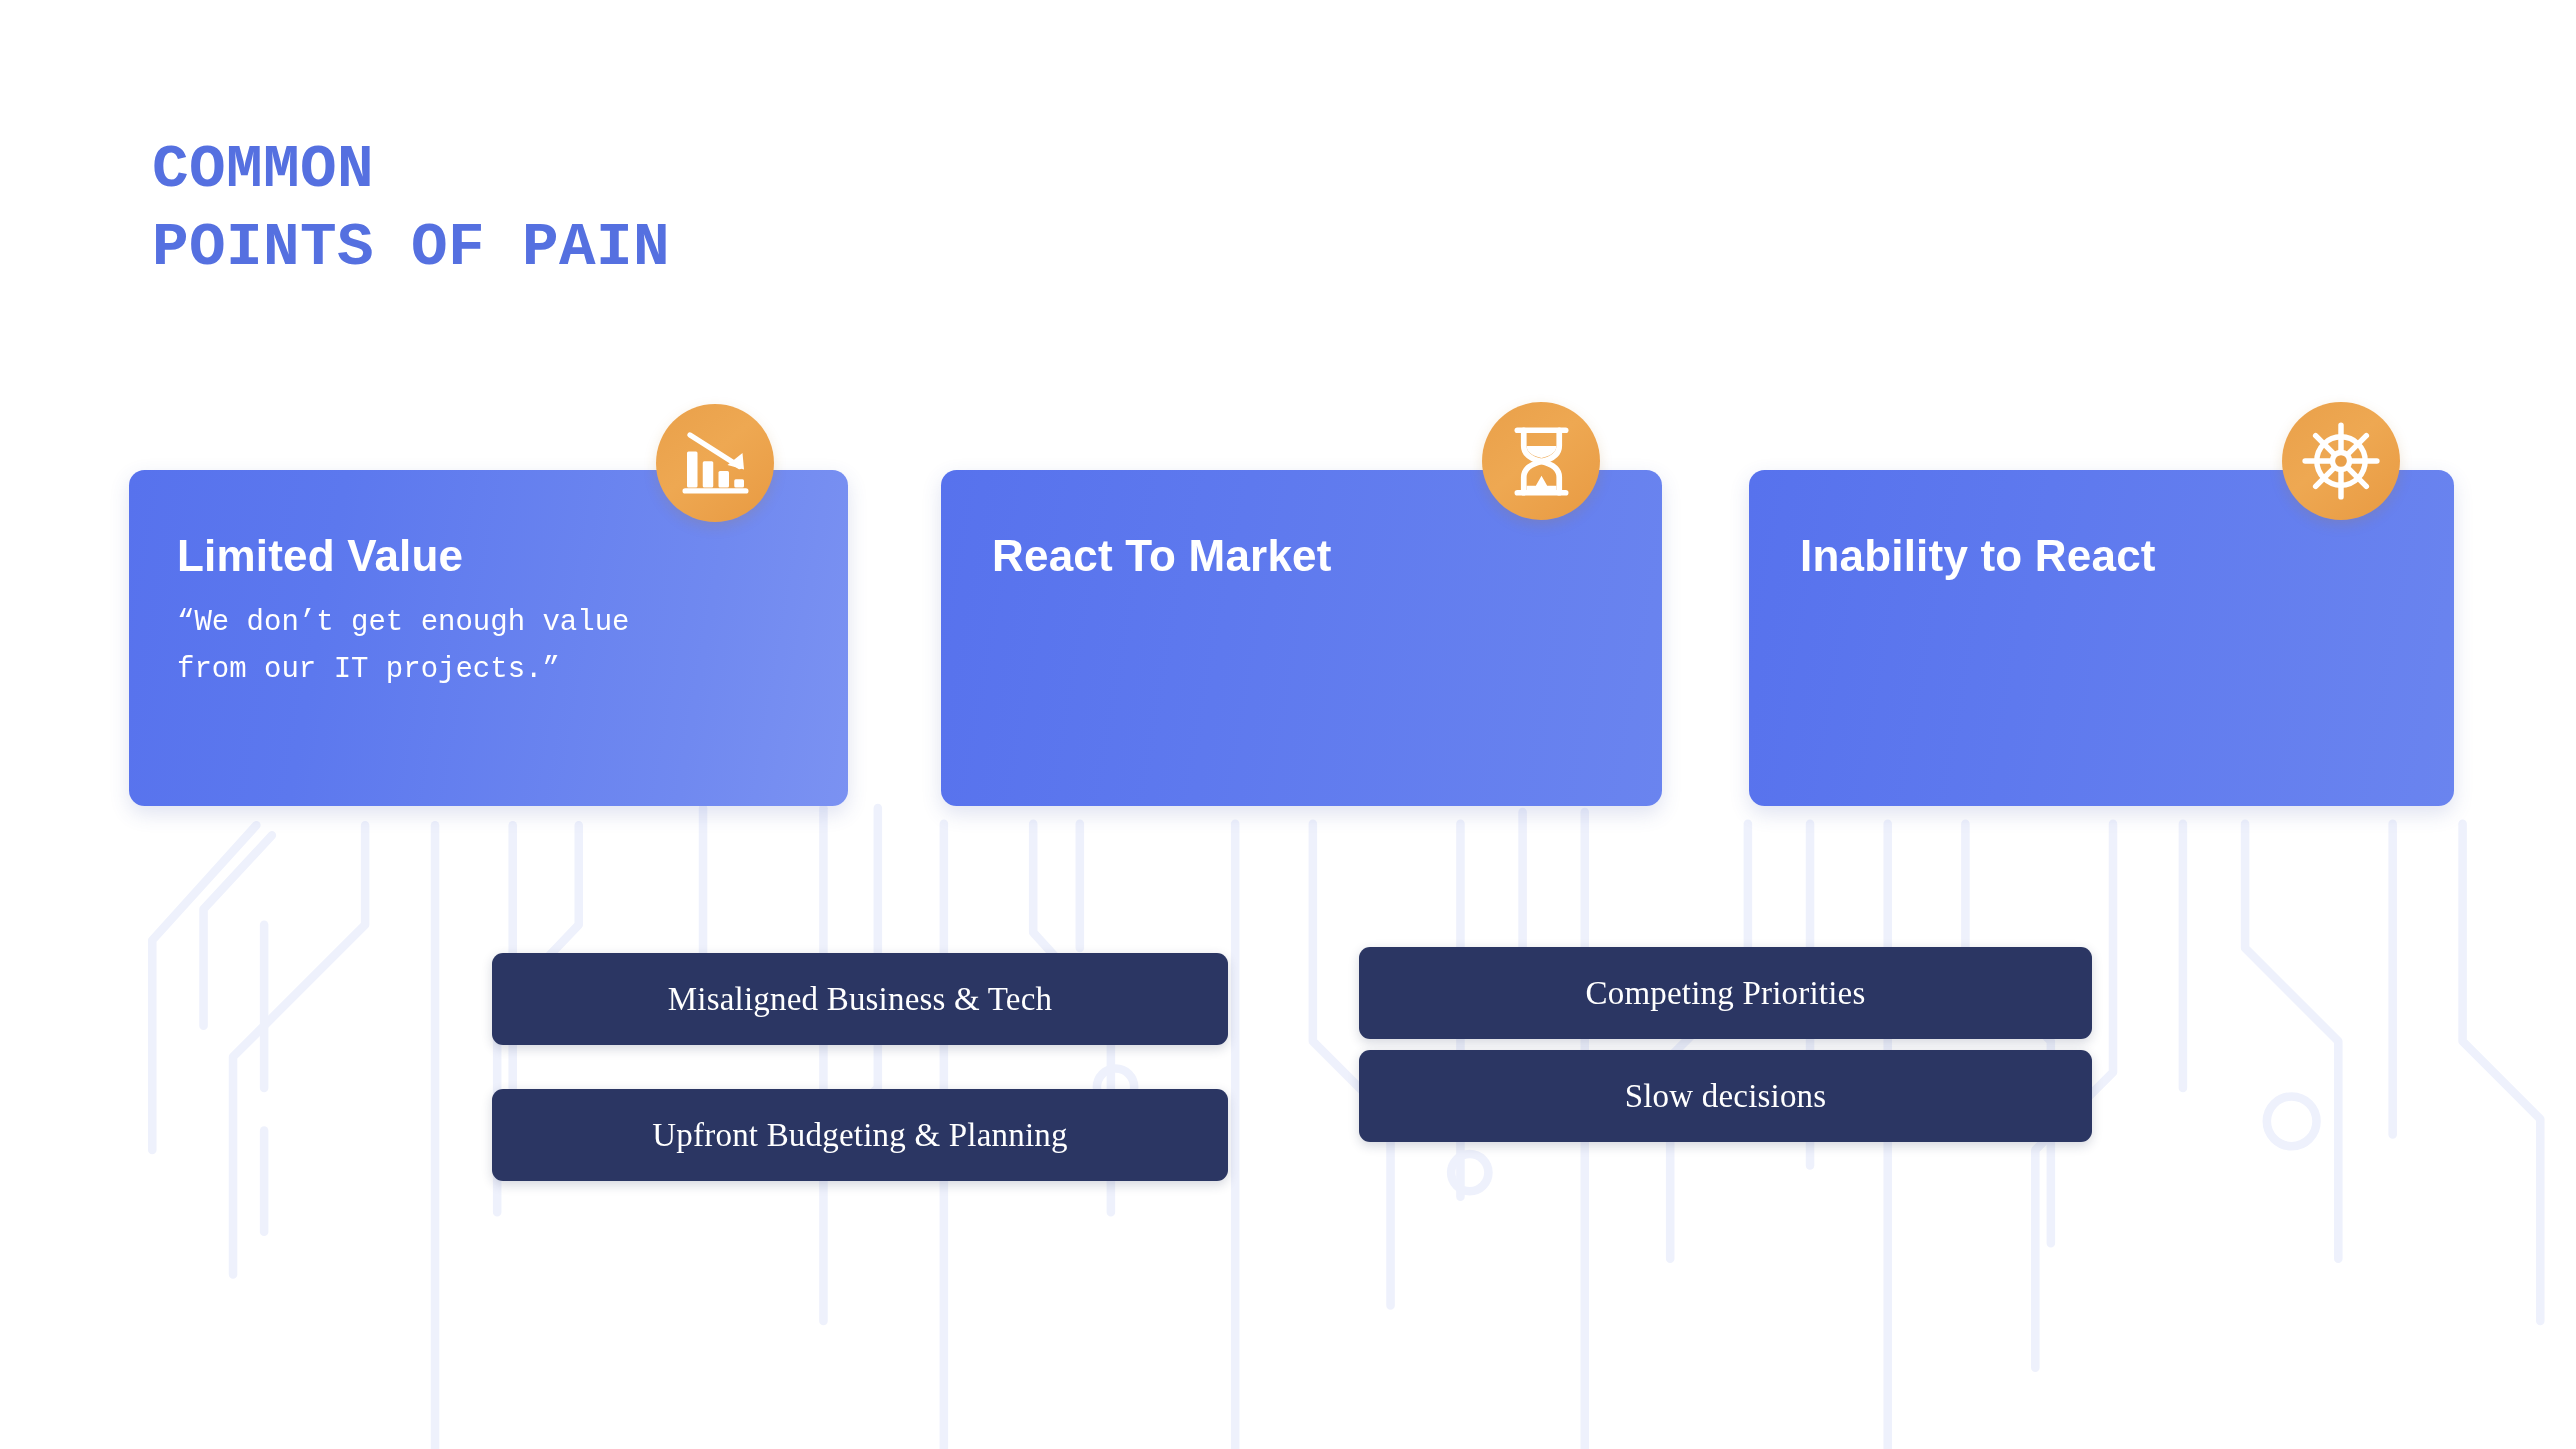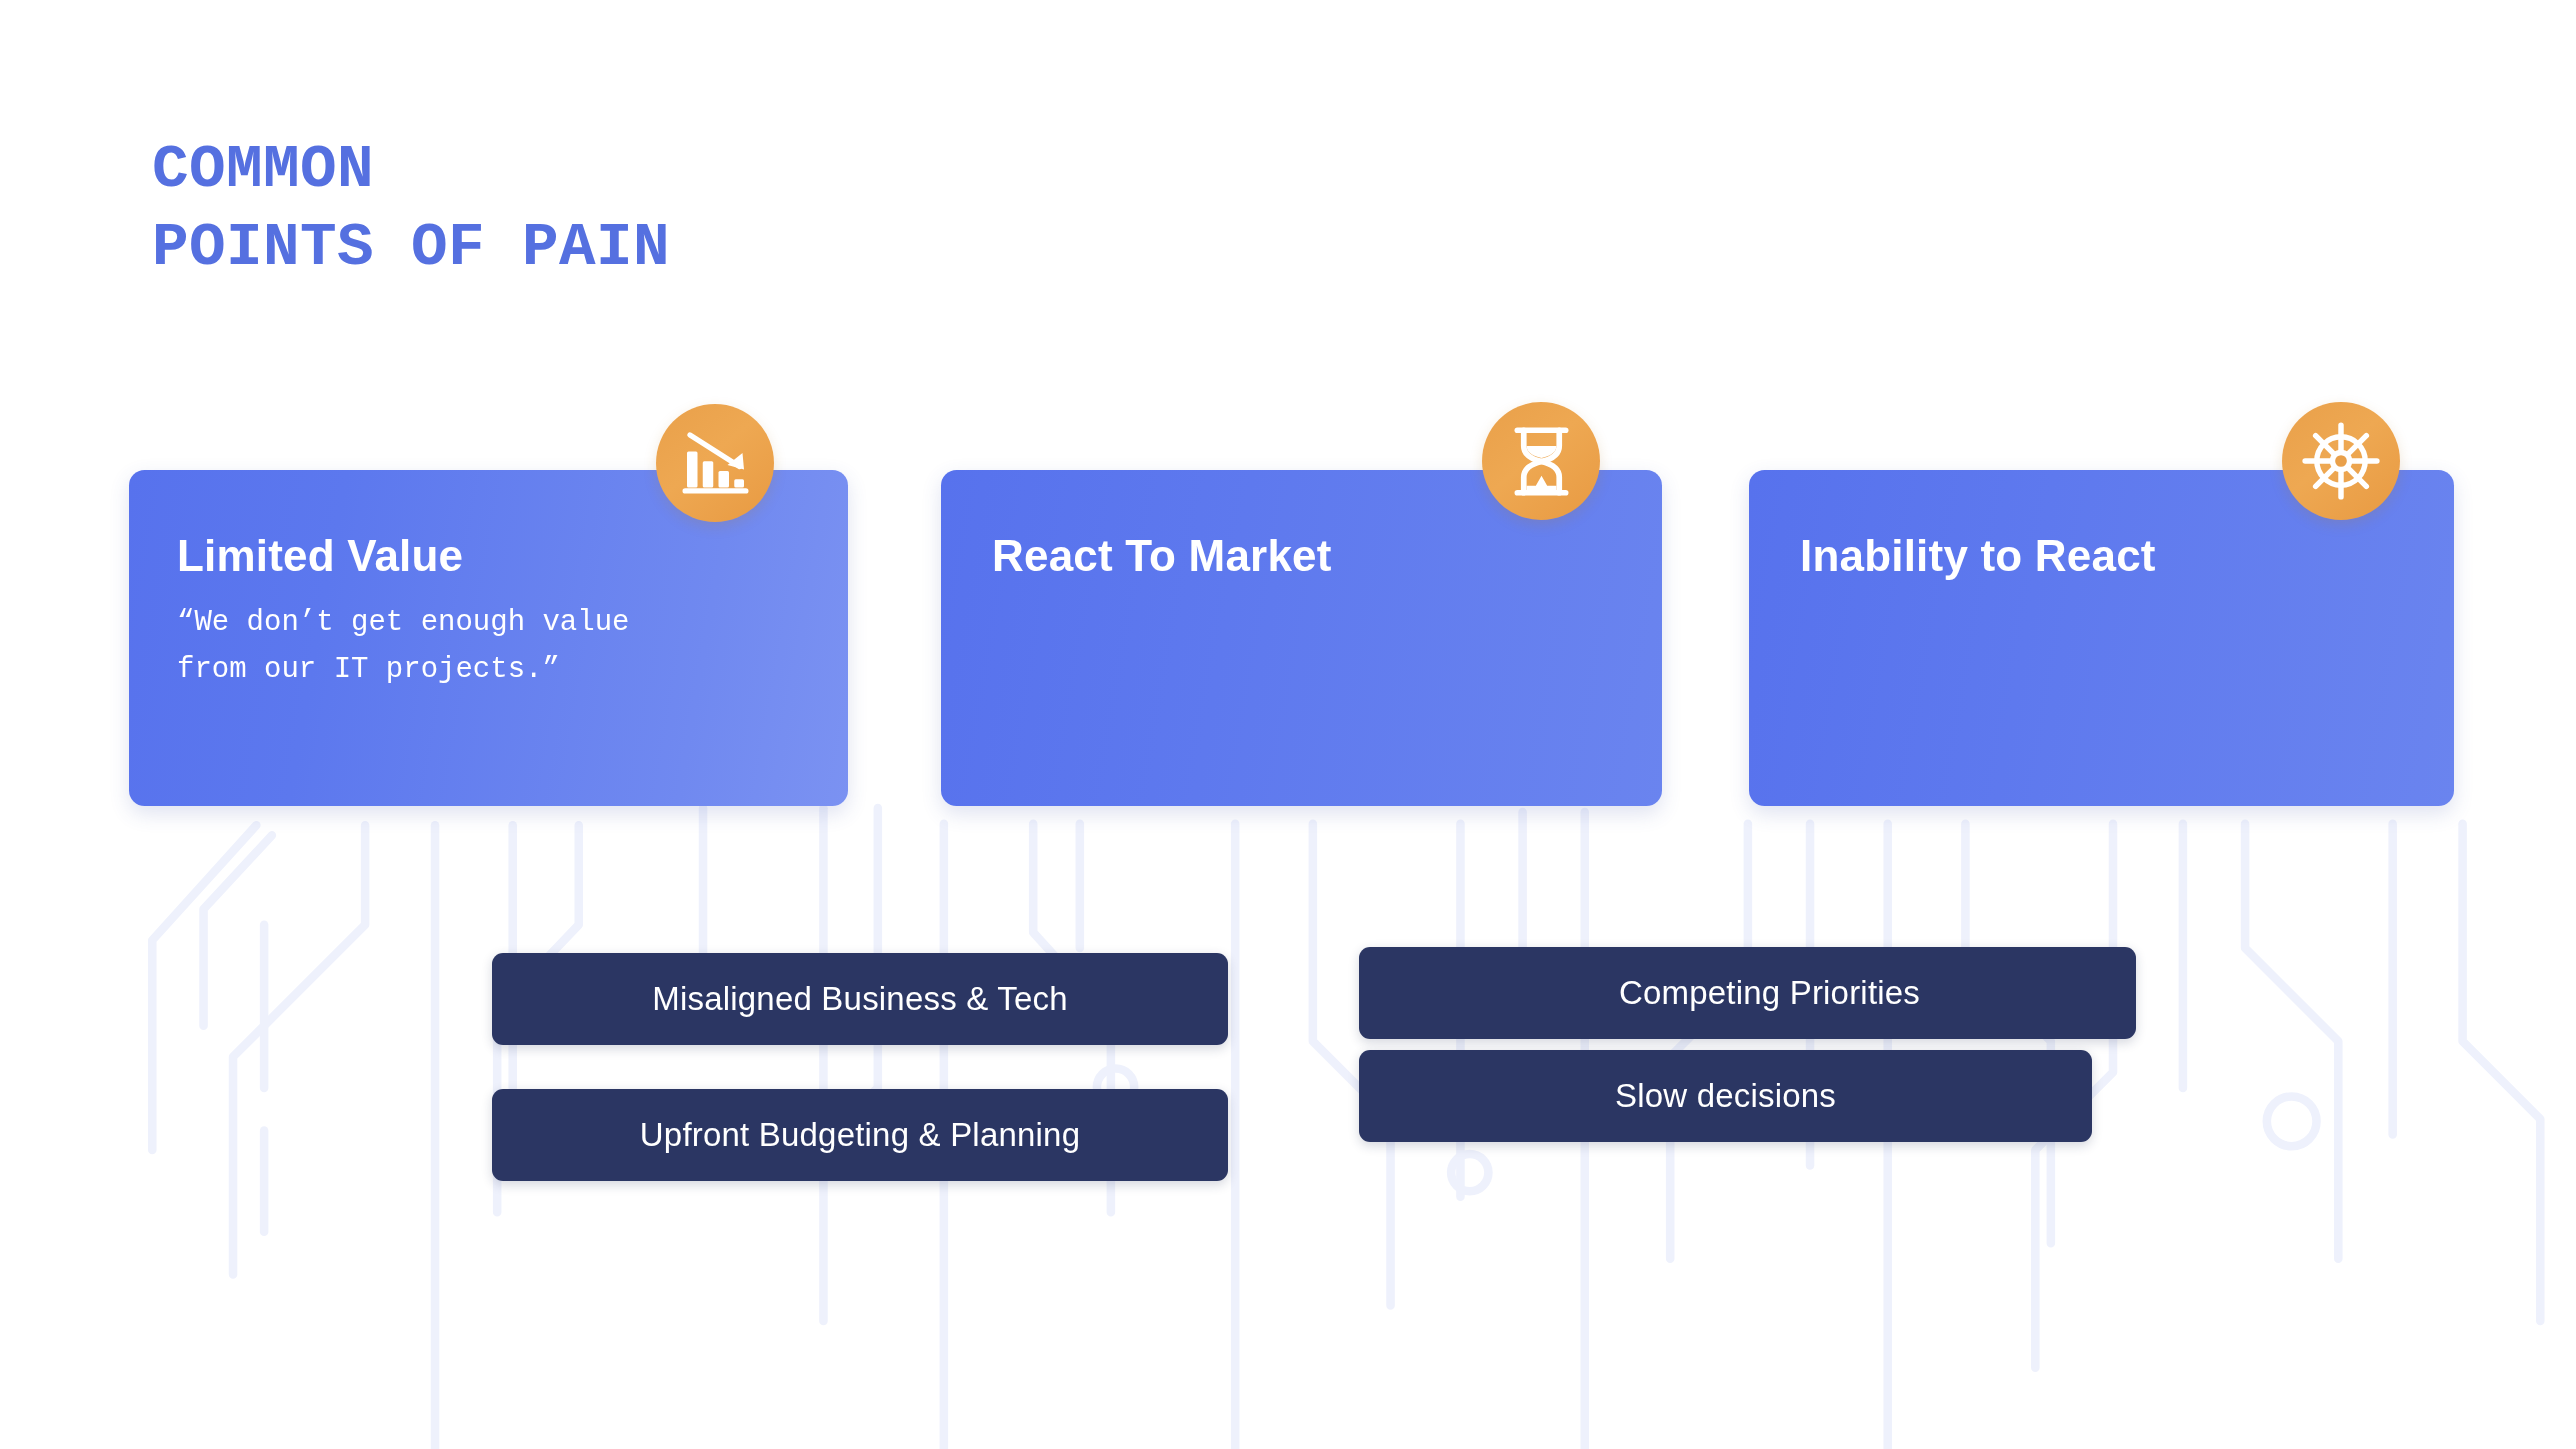--- a/index.html
+++ b/index.html
@@ -116,29 +116,29 @@
     height: 92px;
     border-radius: 11px;
     background: #2B3663;
     display: flex;
     align-items: center;
     justify-content: center;
     box-shadow: 0 3.9px 11px rgba(30, 40, 80, 0.18);
   }
   .pill-label {
     color: #ffffff;
-    font-family: Liberation Sans, sans-serif;
+    font-family: Liberation Serif, serif;
     font-size: 33px;
     font-weight: normal;
     letter-spacing: 0.2px;
     white-space: nowrap;
   }
   #pill-0 { left: 492px; top: 953px; width: 736px; }
   #pill-1 { left: 492px; top: 1089px; width: 736px; }
-  #pill-2 { left: 1359px; top: 947px; width: 733px; padding-left: 44px; }
+  #pill-2 { left: 1359px; top: 947px; width: 733px; }
   #pill-3 { left: 1359px; top: 1050px; width: 733px; }
 </style>
 </head>
 <body>
 
 <div id="slide">
 
   <svg id="circuit-bg" viewBox="0 0 3316 1866" preserveAspectRatio="none" xmlns="http://www.w3.org/2000/svg">
     <g fill="none" stroke="#EEF1FC" stroke-width="11" stroke-linecap="round" stroke-linejoin="round">
 

